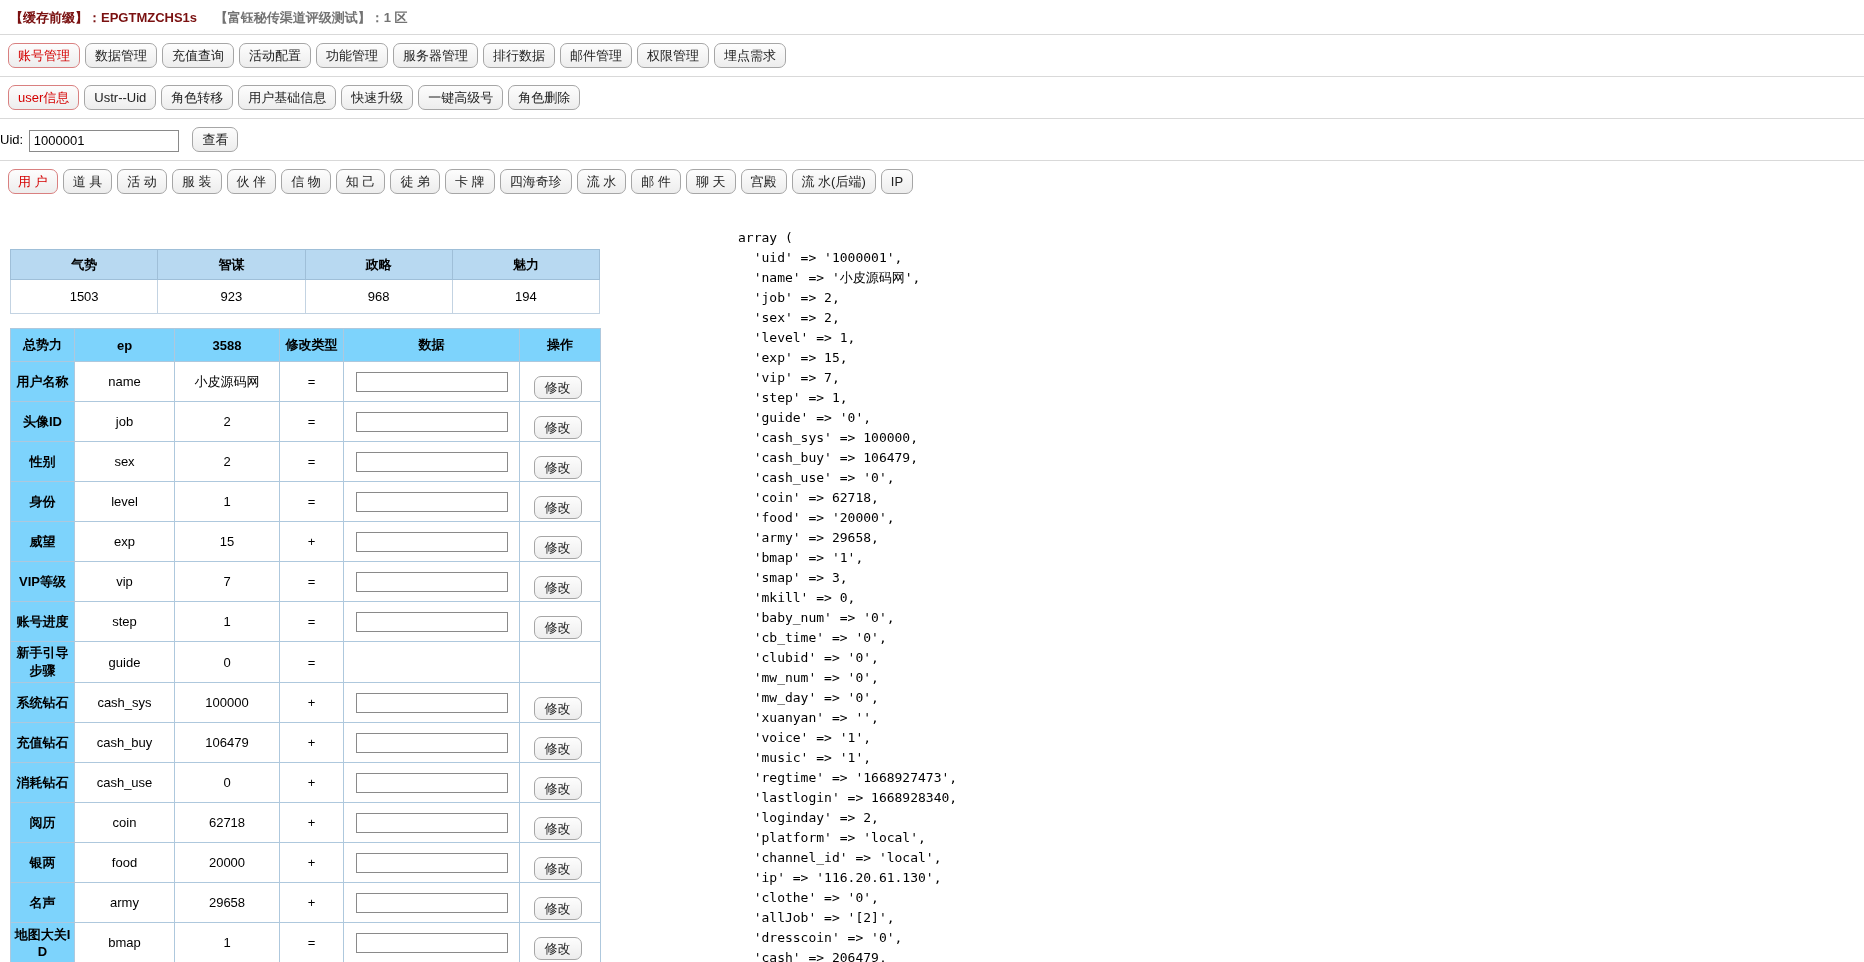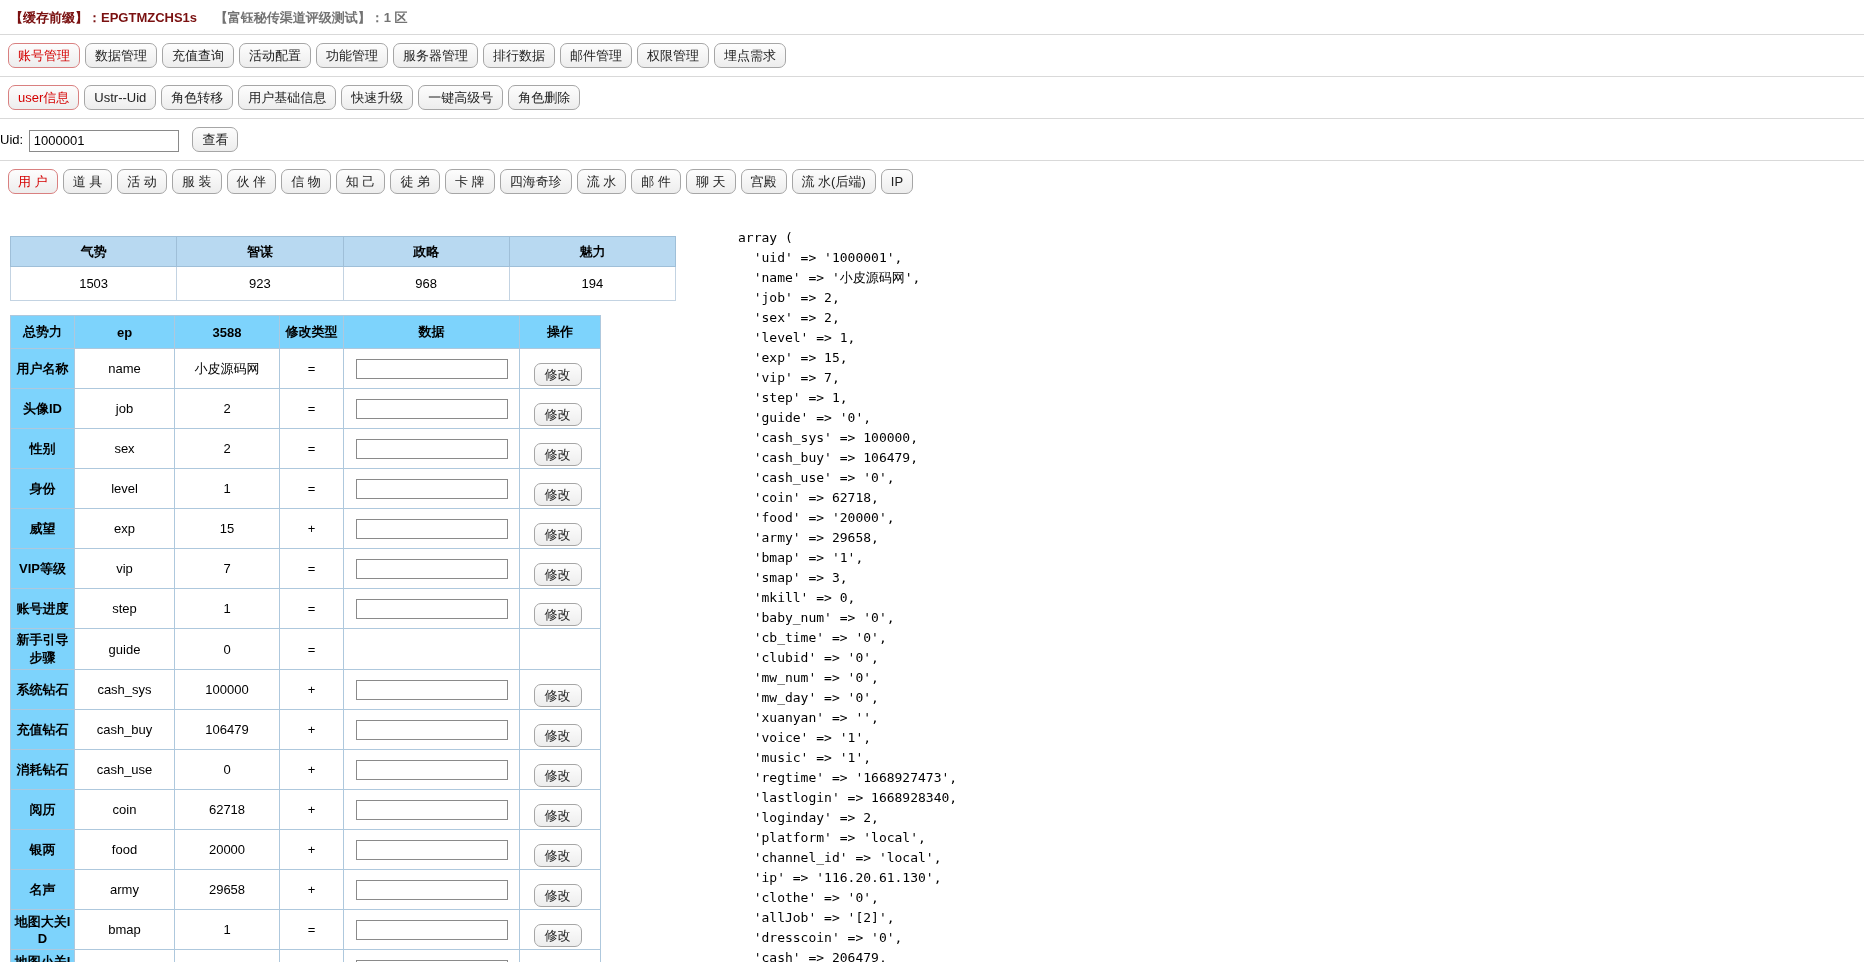--- a/index.html
+++ b/index.html
@@ -48,22 +48,22 @@
     border: 1px solid #8a8a8a;
     padding: 2px 4px;
     font-size: 13px;
     vertical-align: middle;
     margin-right: 10px;
   }
   .content { position: relative; padding-top: 30px; }
   table.stats {
     border-collapse: collapse;
     table-layout: fixed;
-    width: 666px;
-    margin: 4px 0 14px 10px;
+    width: 590px;
+    margin: 17px 0 14px 10px;
   }
   table.stats th {
     background: #b8d9f1;
     border: 1px solid #9fbfd8;
     height: 30px;
     font-weight: bold;
     text-align: center;
   }
   table.stats td {
     background: #fff;

